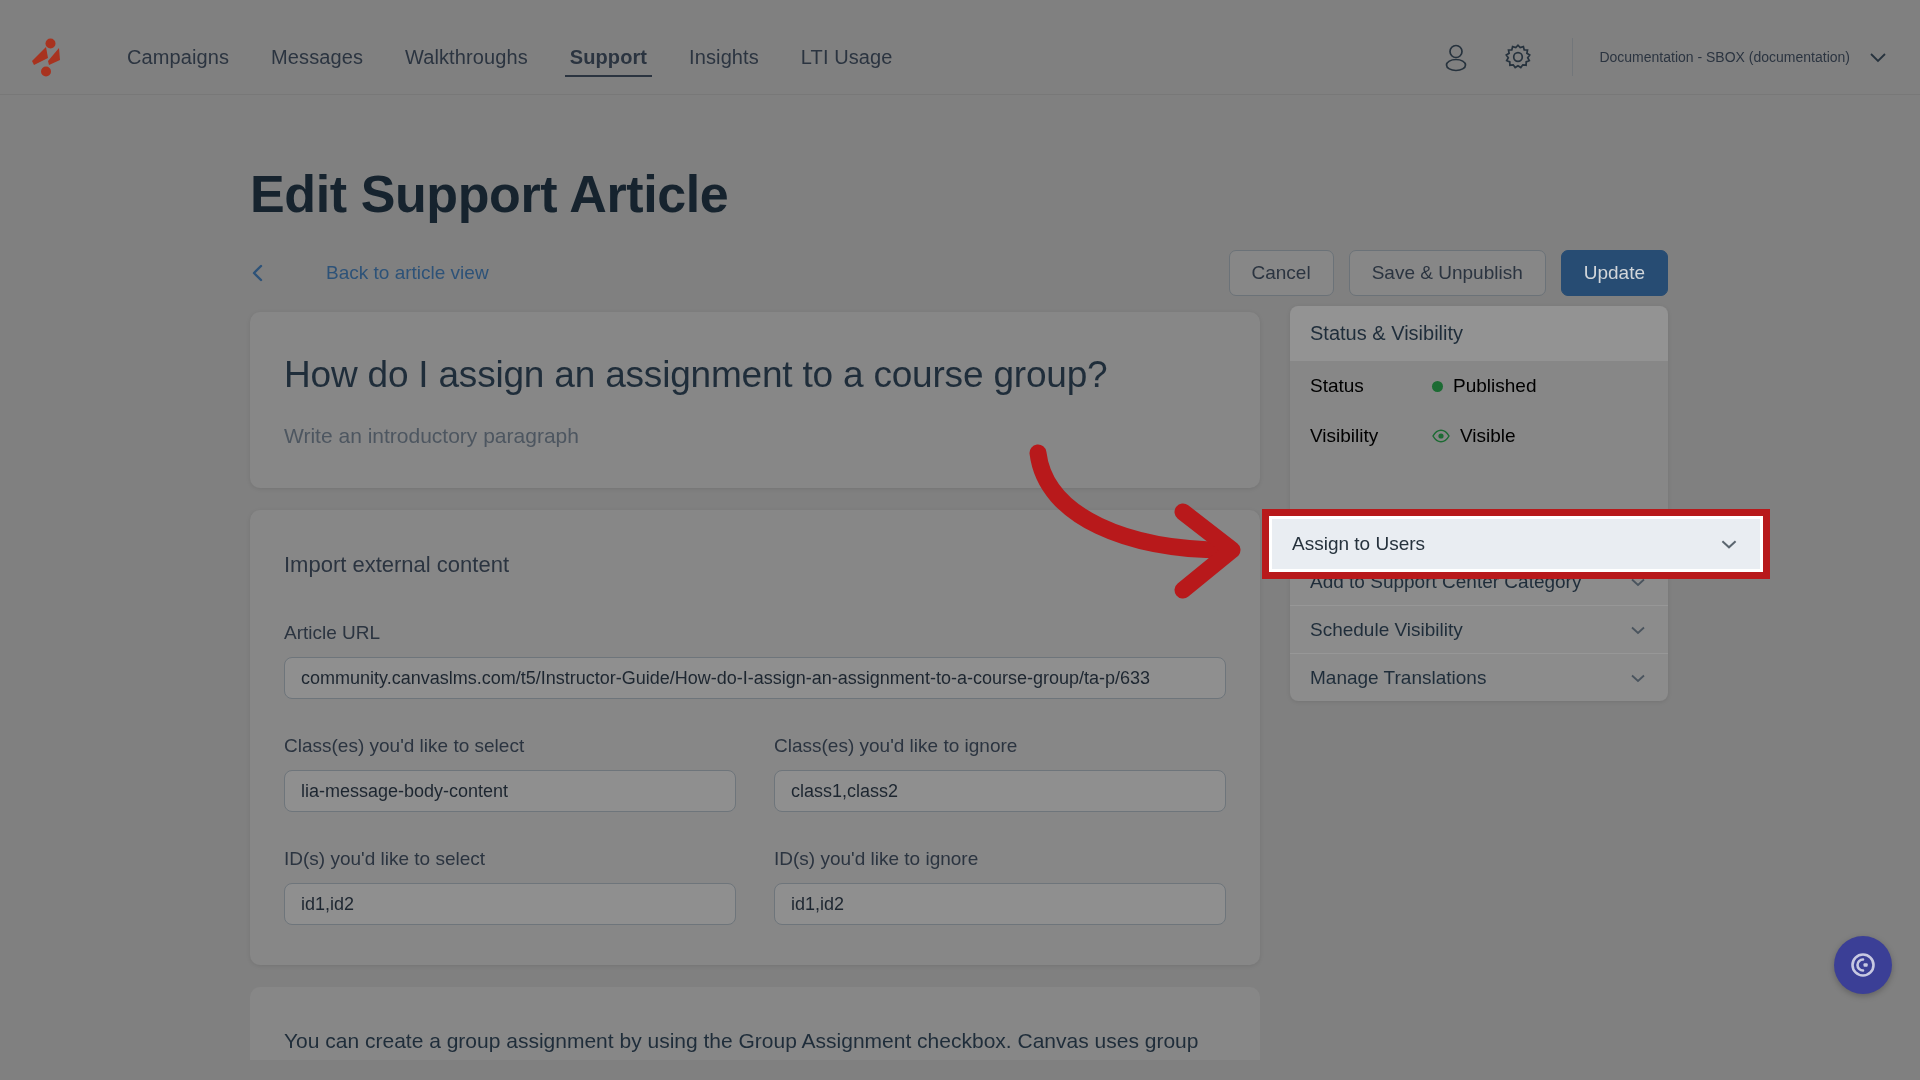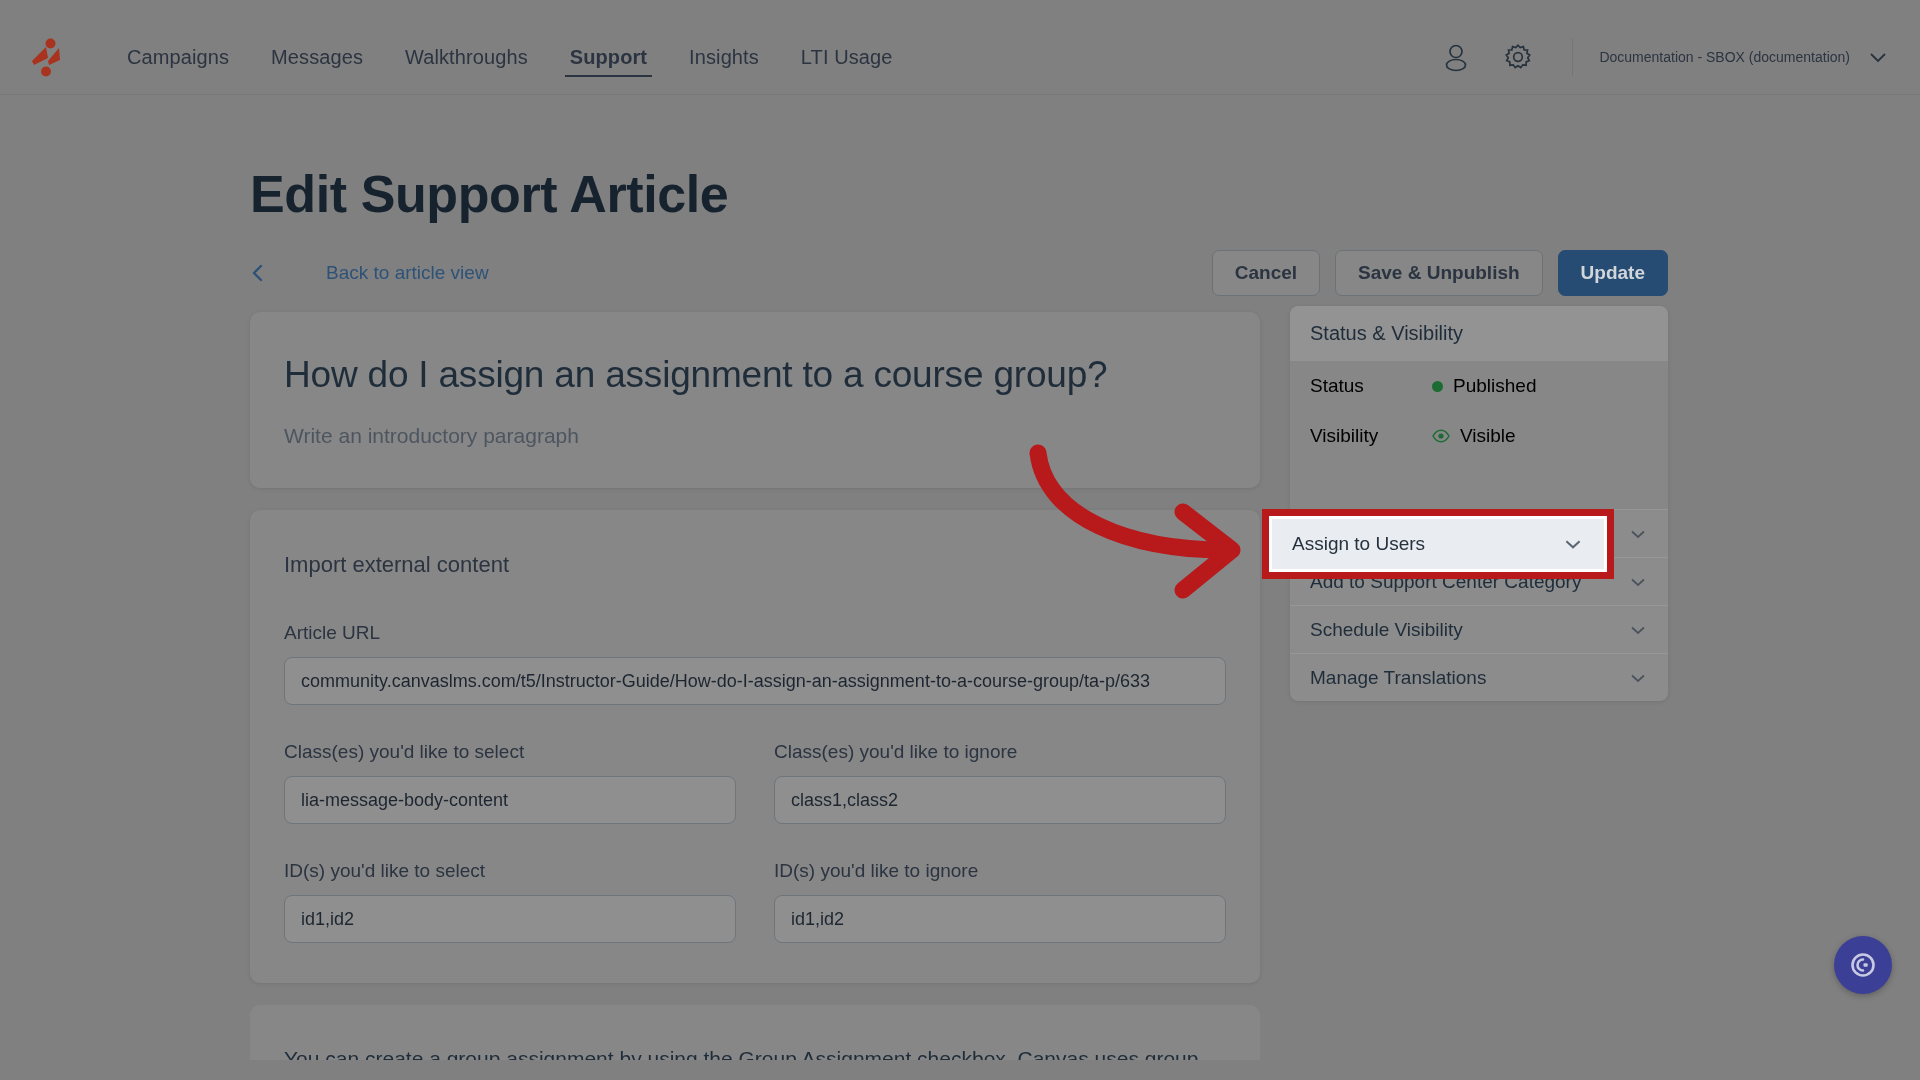--- a/index.html
+++ b/index.html
@@ -156,21 +156,20 @@
     color: #2d5278;
   }
 
   
   .actions {
     display: flex;
     justify-content: flex-end;
     align-items: center;
     gap: 15px;
     height: 34px;
-    font-weight: bold;
   }
   .btn {
     height: 46px;
     border-radius: 7px;
     display: flex;
     align-items: center;
     justify-content: center;
     font-size: 19px;
     padding: 0 22px;
     box-sizing: border-box;
@@ -215,21 +214,21 @@
     font-size: 22px;
     color: #2b3440;
     margin: 0 0 44px 0;
   }
   .field-label {
     font-size: 19px;
     color: #2b3440;
     margin-bottom: 13px;
   }
   .text-input {
-    height: 48px;
+    height: 42px;
     border: 1px solid #6e757b;
     border-radius: 8px;
     background: rgba(255,255,255,0.07);
     display: flex;
     align-items: center;
     padding: 0 16px;
     font-size: 18px;
     color: #1d2630;
     box-sizing: border-box;
     overflow: hidden;
@@ -295,21 +294,21 @@
     border-top: 1px solid rgba(255,255,255,0.10);
     background: rgba(255,255,255,0.045);
     box-sizing: border-box;
   }
 
   
   .highlight-box {
     position: absolute;
     left: 1262px;
     top: 489px;
-    width: 352px;
+    width: 508px;
     height: 70px;
     border: 7px solid #b8191b;
     background: #ffffff;
     box-sizing: border-box;
     z-index: 40;
     padding: 3px;
   }
   .highlight-inner {
     width: 100%;
     height: 100%;

